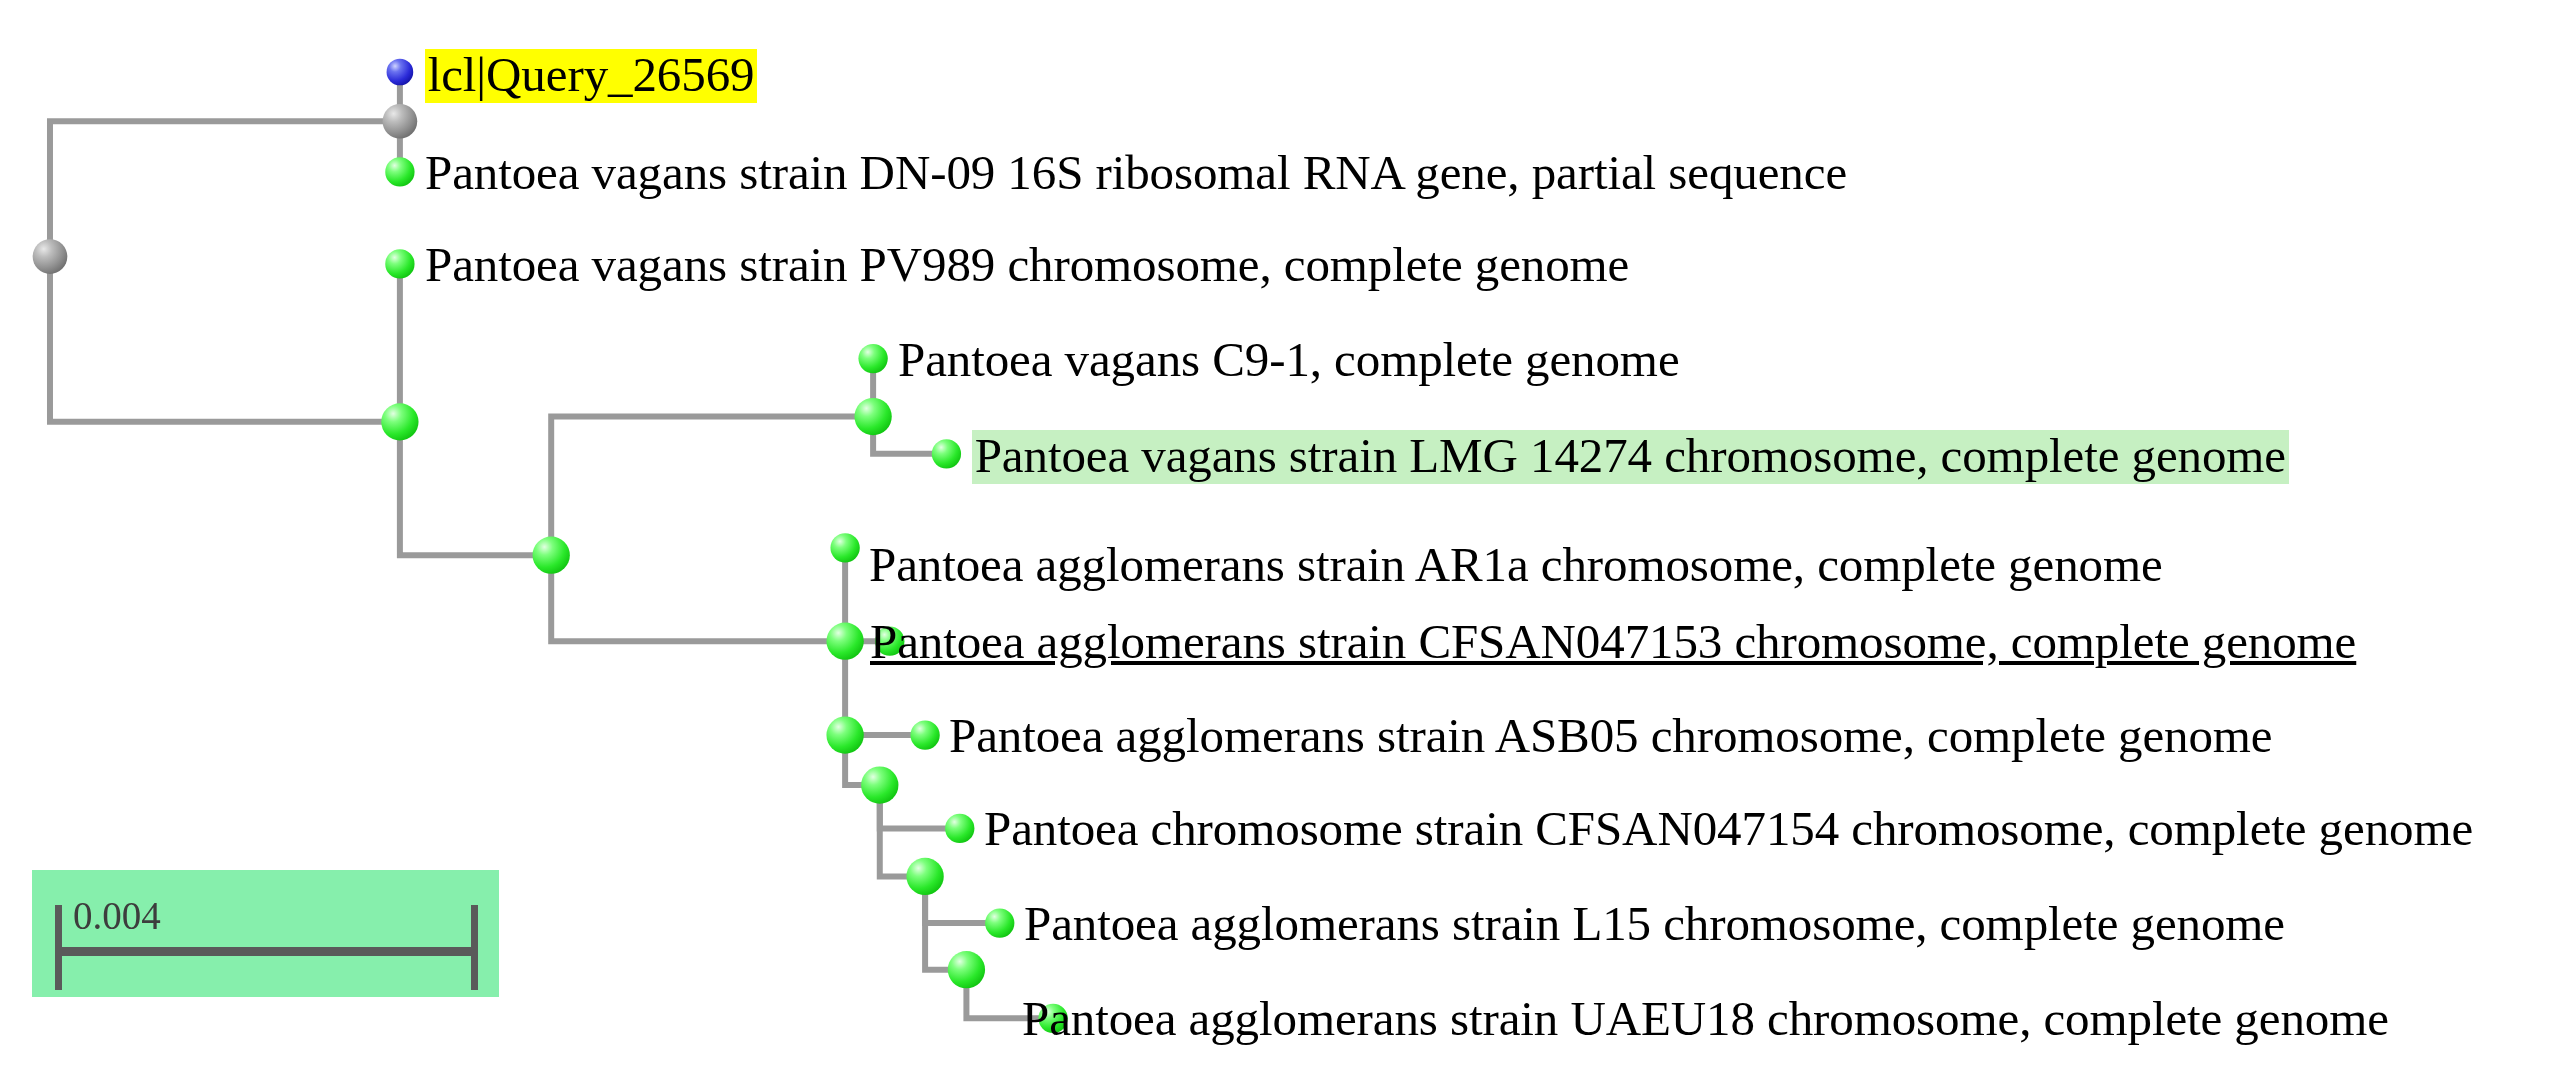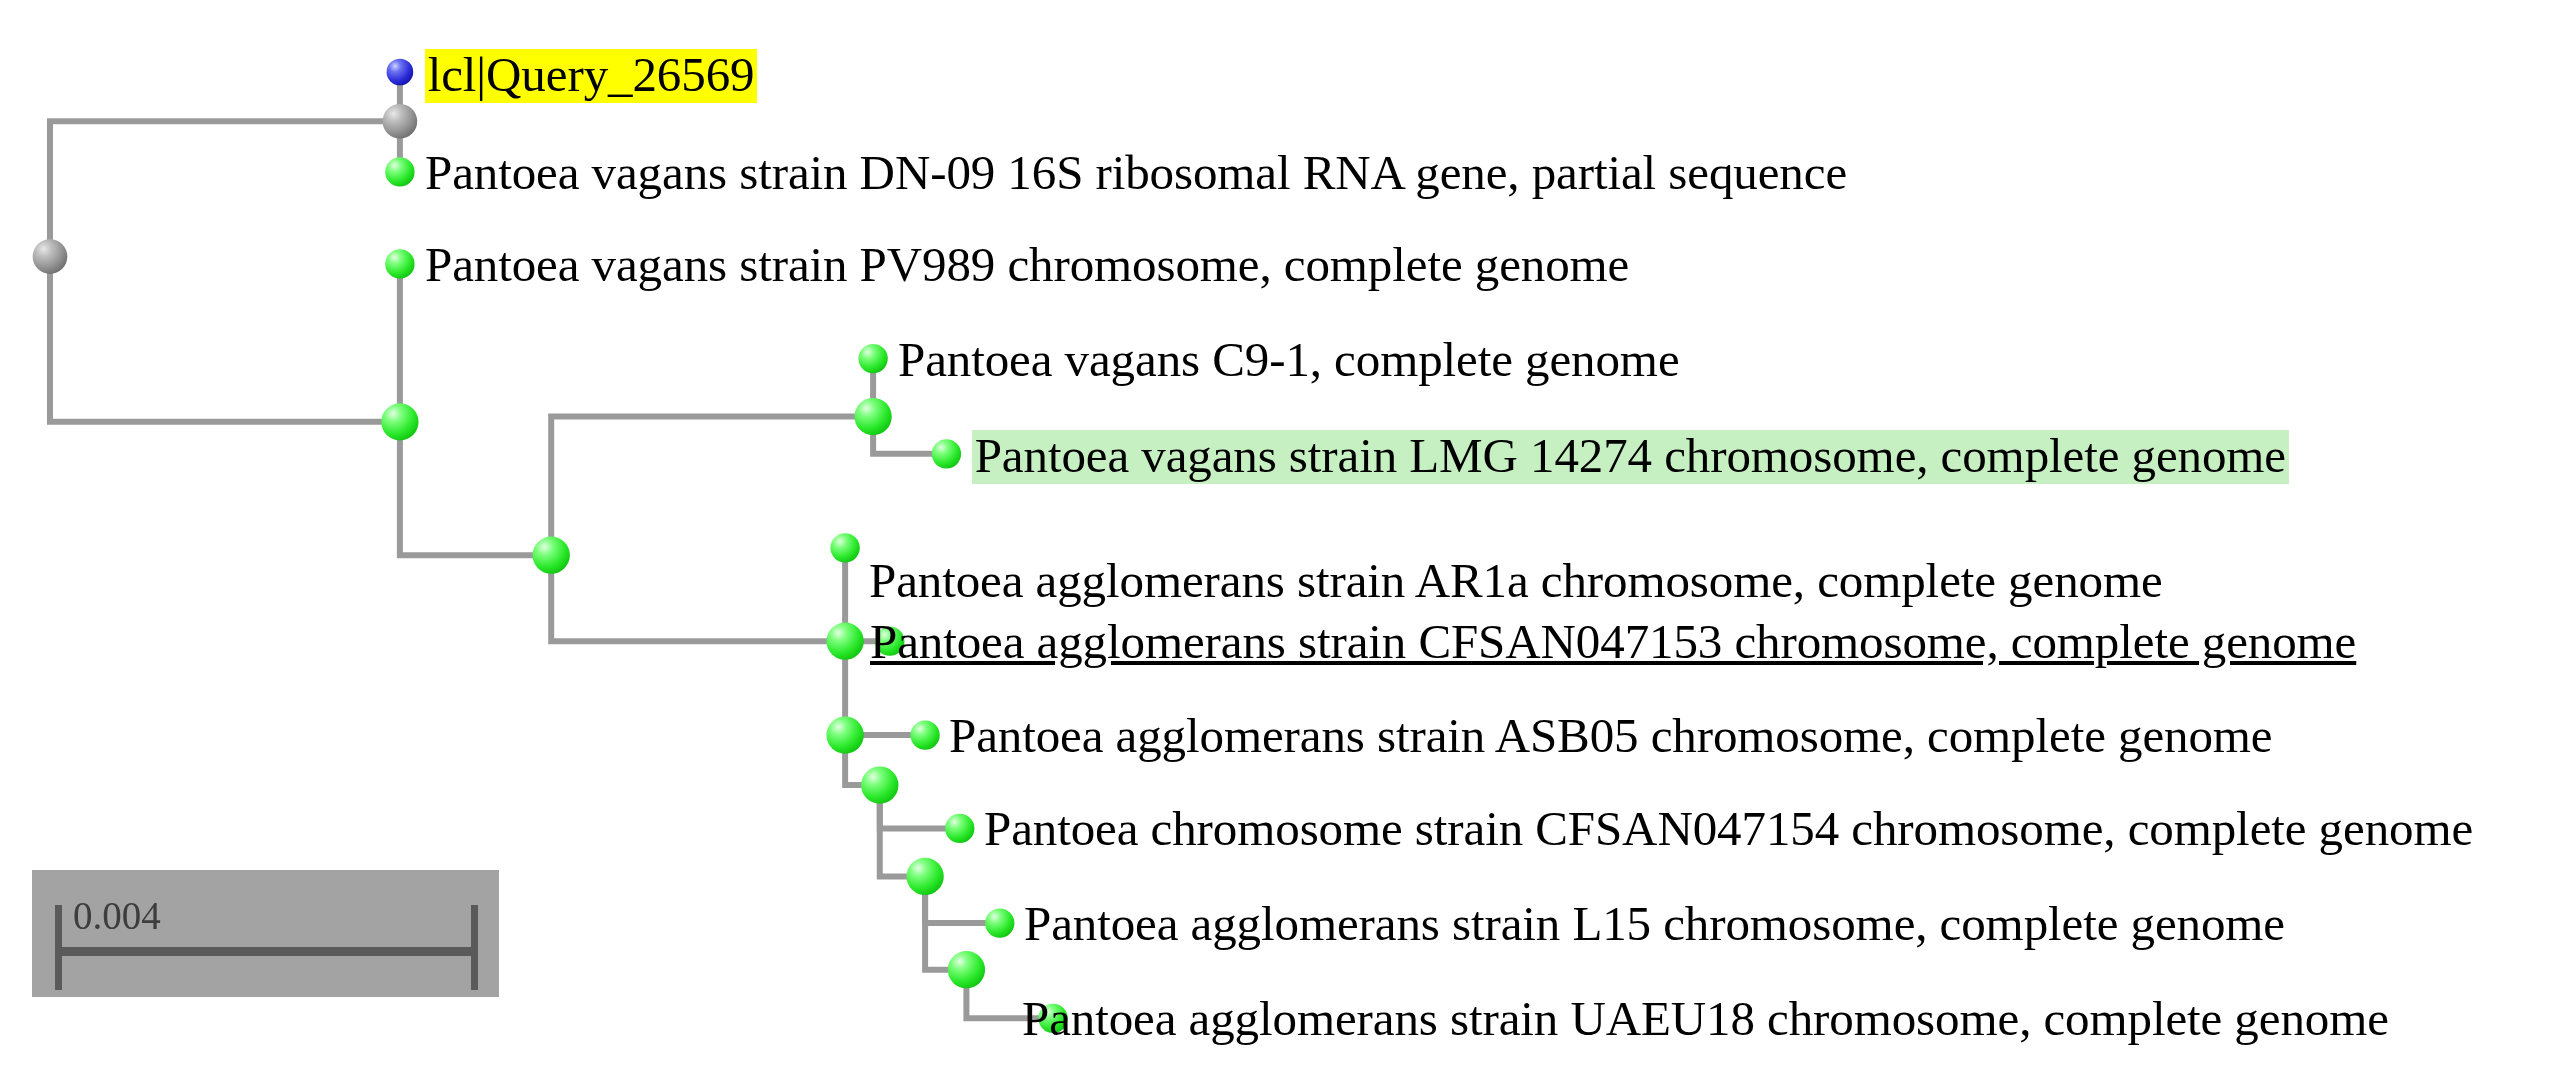--- a/index.html
+++ b/index.html
@@ -168,29 +168,29 @@
         <circle cx="1580" cy="1528" r="22" fill="url(#grad-green)"></circle>
       </g>
   </svg>
 
   <div id="label-layer">
       <div class="leaf-label hl-query" style="left: 425px; top: 49px;">lcl|Query_26569</div>
       <div class="leaf-label" style="left: 425px; top: 148px;">Pantoea vagans strain DN-09 16S ribosomal RNA gene, partial sequence</div>
       <div class="leaf-label" style="left: 425px; top: 240px; text-align: center;">Pantoea vagans strain PV989 chromosome, complete genome</div>
       <div class="leaf-label" style="left: 898px; top: 335px;">Pantoea vagans C9-1, complete genome</div>
       <div class="leaf-label hl-subject" style="left: 972px; top: 430px;">Pantoea vagans strain LMG 14274 chromosome, complete genome</div>
-      <div class="leaf-label" style="left: 869px; top: 556px;">Pantoea agglomerans strain AR1a chromosome, complete genome</div>
+      <div class="leaf-label" style="left: 869px; top: 540px;">Pantoea agglomerans strain AR1a chromosome, complete genome</div>
       <div class="leaf-label" style="left: 870px; top: 617px; text-decoration: underline;">Pantoea agglomerans strain CFSAN047153 chromosome, complete genome</div>
       <div class="leaf-label" style="left: 949px; top: 711px;">Pantoea agglomerans strain ASB05 chromosome, complete genome</div>
       <div class="leaf-label" style="left: 984px; top: 804px;">Pantoea chromosome strain CFSAN047154 chromosome, complete genome</div>
       <div class="leaf-label" style="left: 1024px; top: 899px;">Pantoea agglomerans strain L15 chromosome, complete genome</div>
       <div class="leaf-label" style="left: 1022px; top: 994px; text-align: right;">Pantoea agglomerans strain UAEU18 chromosome, complete genome</div>
     </div>
 
-  <div id="scalebar" style="left: 32px; top: 870px; width: 467px; height: 127px; background: #a3a3a3;">
+  <div id="scalebar" style="left: 32px; top: 870px; width: 467px; height: 127px; background: #86efac;">
     <div class="sb-text" style="left: 41px; top: 23px;">0.004</div>
     <div class="sb-line" style="left: 27px; top: 77px; width: 416px; height: 9.3px; background: rgb(90, 90, 90);"></div>
     <div class="sb-line" style="left: 23px; top: 35px; width: 7.3px; height: 85px; background: rgb(90, 90, 90);"></div>
     <div class="sb-line" style="left: 439px; top: 35px; width: 7.3px; height: 85px; background: rgb(90, 90, 90);"></div>
   </div>
 
 </div>
 
 
 </body></html>

